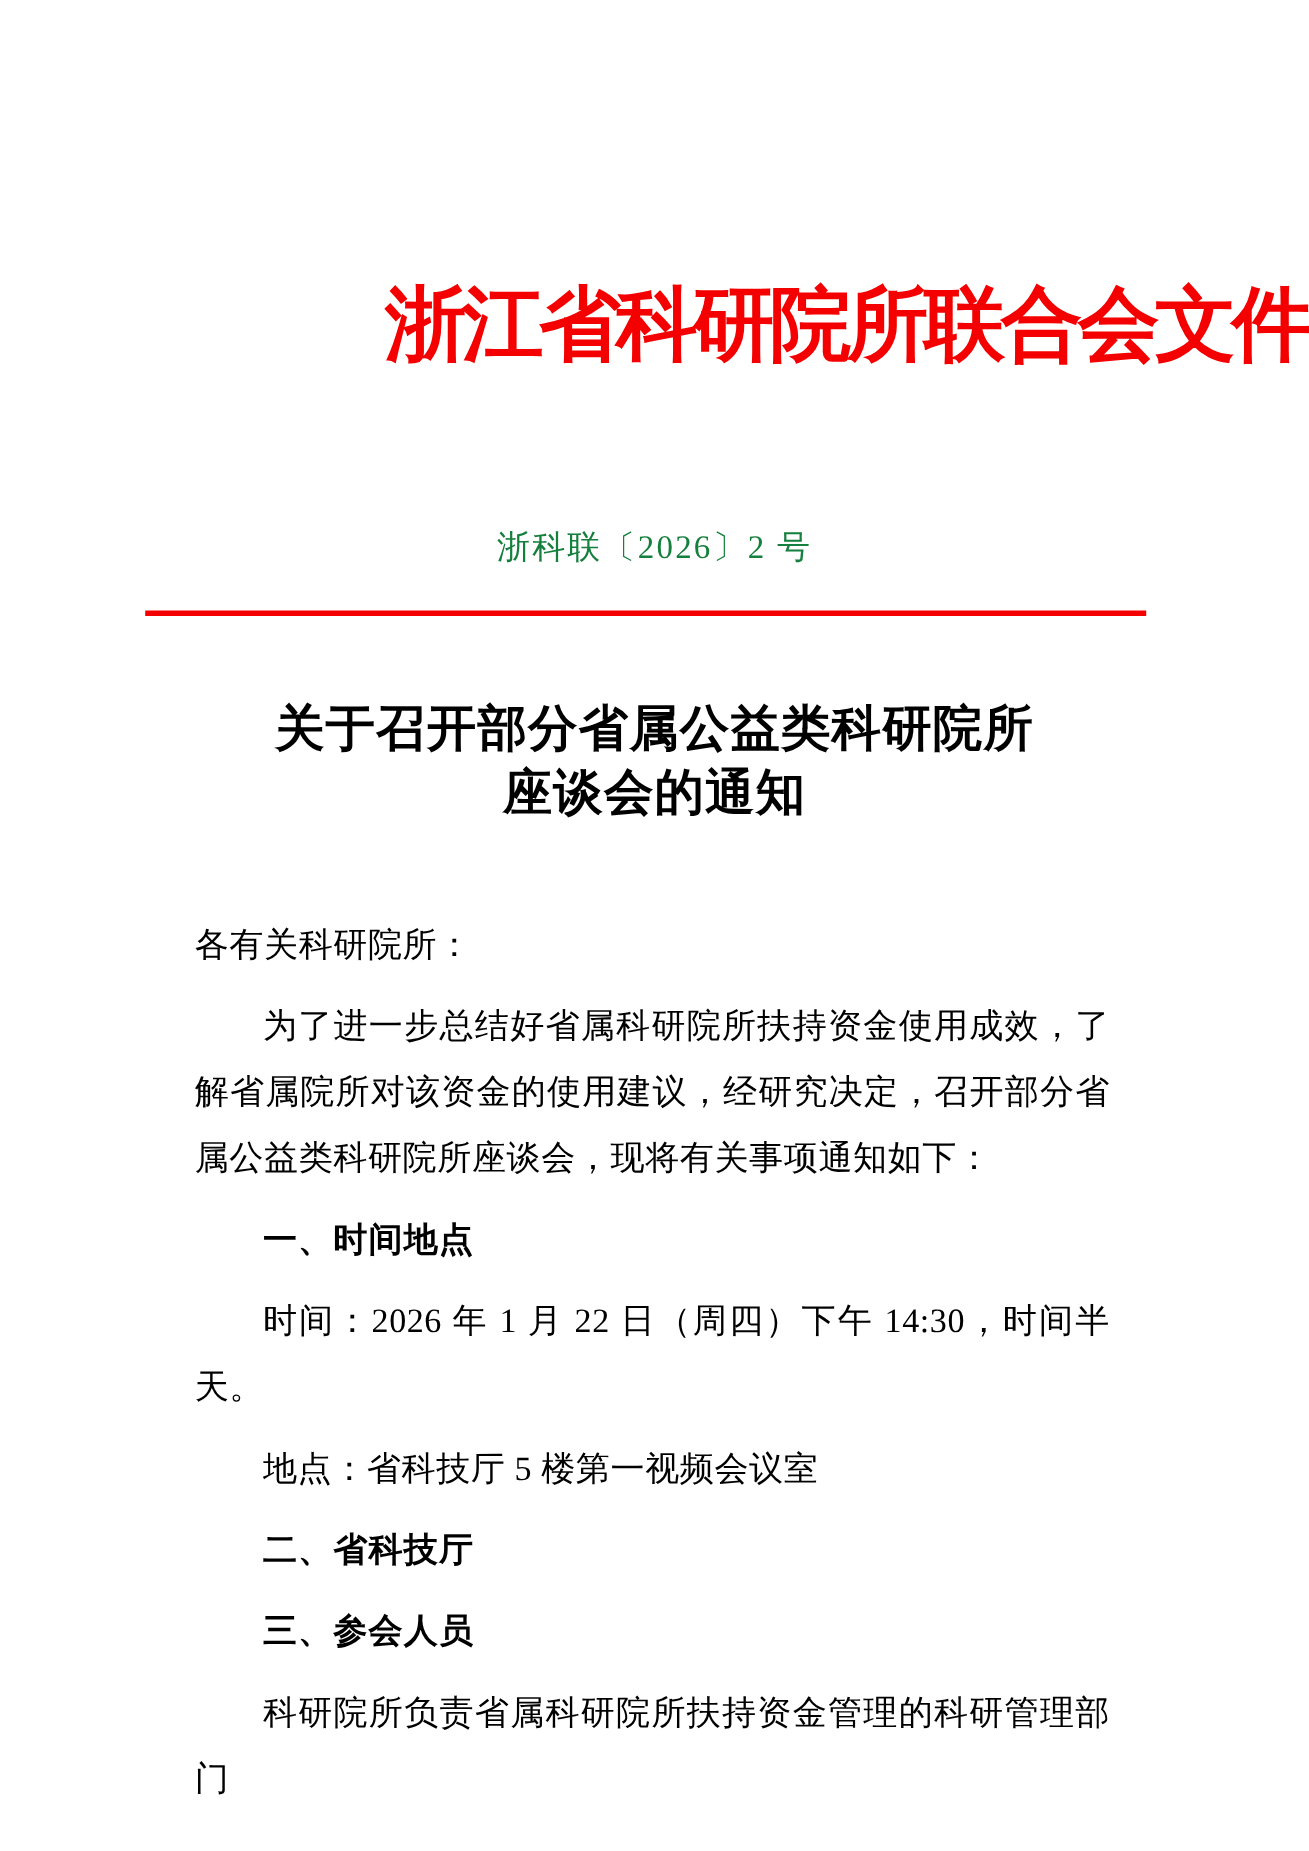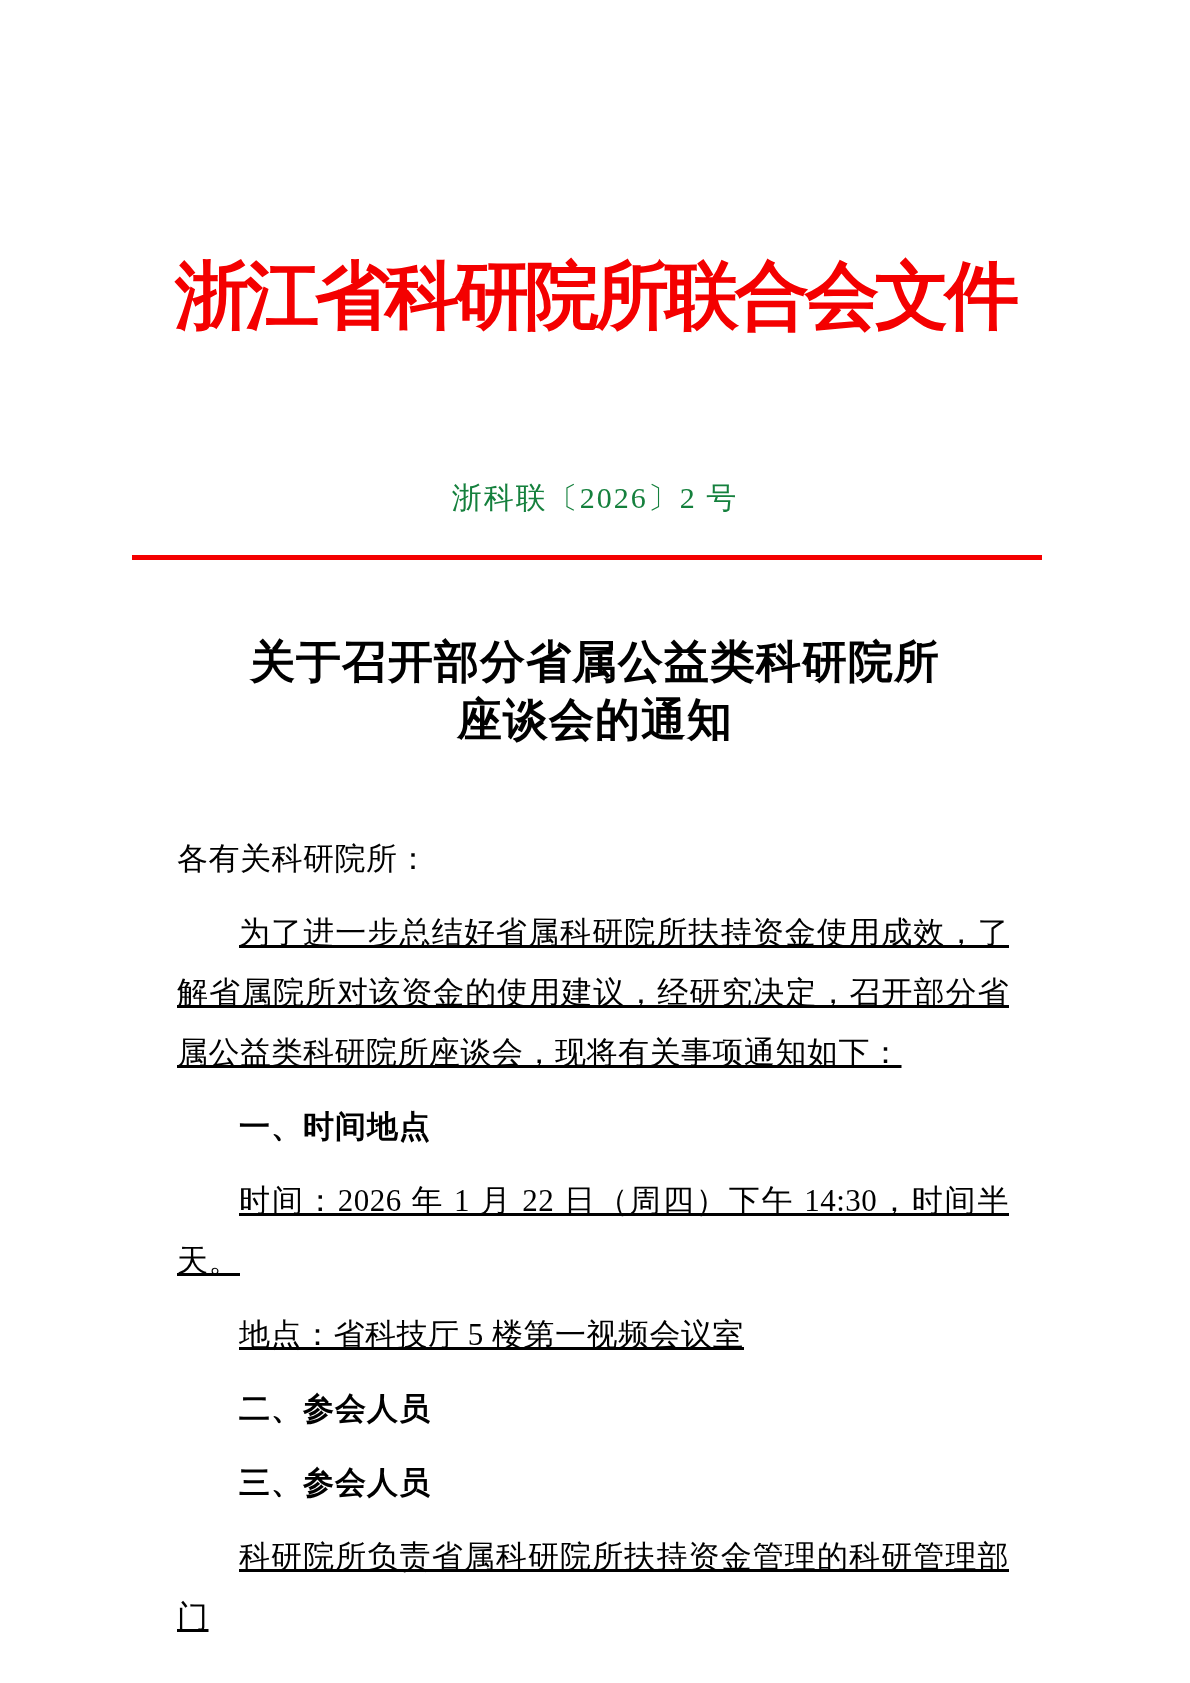--- a/index.html
+++ b/index.html
@@ -12,21 +12,21 @@
     background: #ffffff;
     overflow: hidden;
     font-family: "Liberation Serif", "DejaVu Serif", serif;
     color: #000000;
   }
   .header-title {
     position: absolute;
     top: 248px;
     left: 0;
     width: 100%;
-    text-align: center;
+    text-align: right;
     font-size: 74px;
     line-height: 96px;
     font-weight: bold;
     letter-spacing: -4px;
     color: #f40000;
     font-family: "Liberation Serif", "DejaVu Serif", serif;
     white-space: nowrap;
   }
   .doc-number {
     position: absolute;
@@ -67,21 +67,21 @@
     top: 815px;
     width: 860px;
     font-size: 31px;
     line-height: 60px;
     letter-spacing: 0.5px;
     text-align: justify;
     color: #000000;
   }
   .body-text p { margin: 14px; }
   .salutation { text-indent: 0; }
-  .para { text-indent: 2em; text-decoration: underline; }
+  .para { text-indent: 2em; }
   .heading {
     text-indent: 2em;
     font-weight: bold;
     font-family: "Liberation Sans", "DejaVu Sans", sans-serif;
     letter-spacing: 1px;
   }
 </style>
 </head>
 <body>
 
@@ -97,18 +97,18 @@
     <div>关于召开部分省属公益类科研院所</div>
     <div>座谈会的通知</div>
   </div>
 
   <div class="body-text">
     <p class="salutation">各有关科研院所：</p>
     <p class="para">为了进一步总结好省属科研院所扶持资金使用成效，了解省属院所对该资金的使用建议，经研究决定，召开部分省属公益类科研院所座谈会，现将有关事项通知如下：</p>
     <p class="heading">一、时间地点</p>
     <p class="para">时间：2026 年 1 月 22 日（周四）下午 14:30，时间半天。</p>
     <p class="para">地点：省科技厅 5 楼第一视频会议室</p>
-    <p class="heading">二、参会人员</p>
+    <p class="heading">二、省科技厅</p>
     <p class="heading">三、参会人员</p>
     <p class="para">科研院所负责省属科研院所扶持资金管理的科研管理部门</p>
   </div>
 
 </div>
 
 </body></html>

